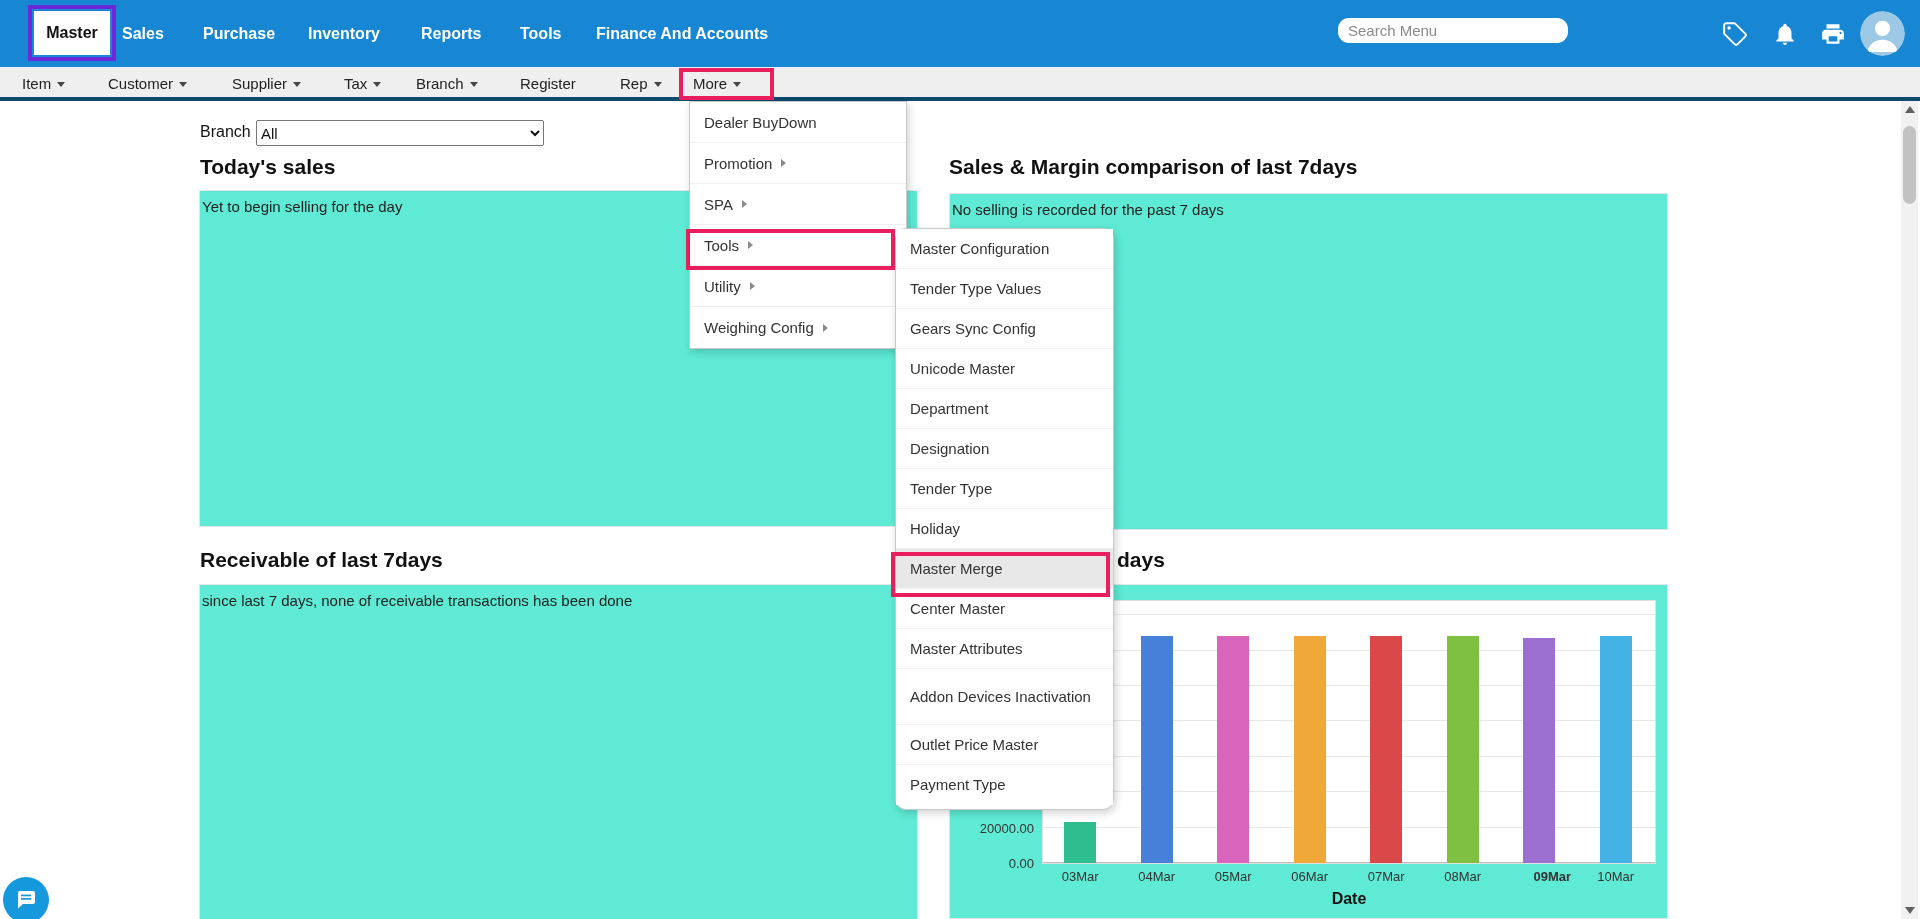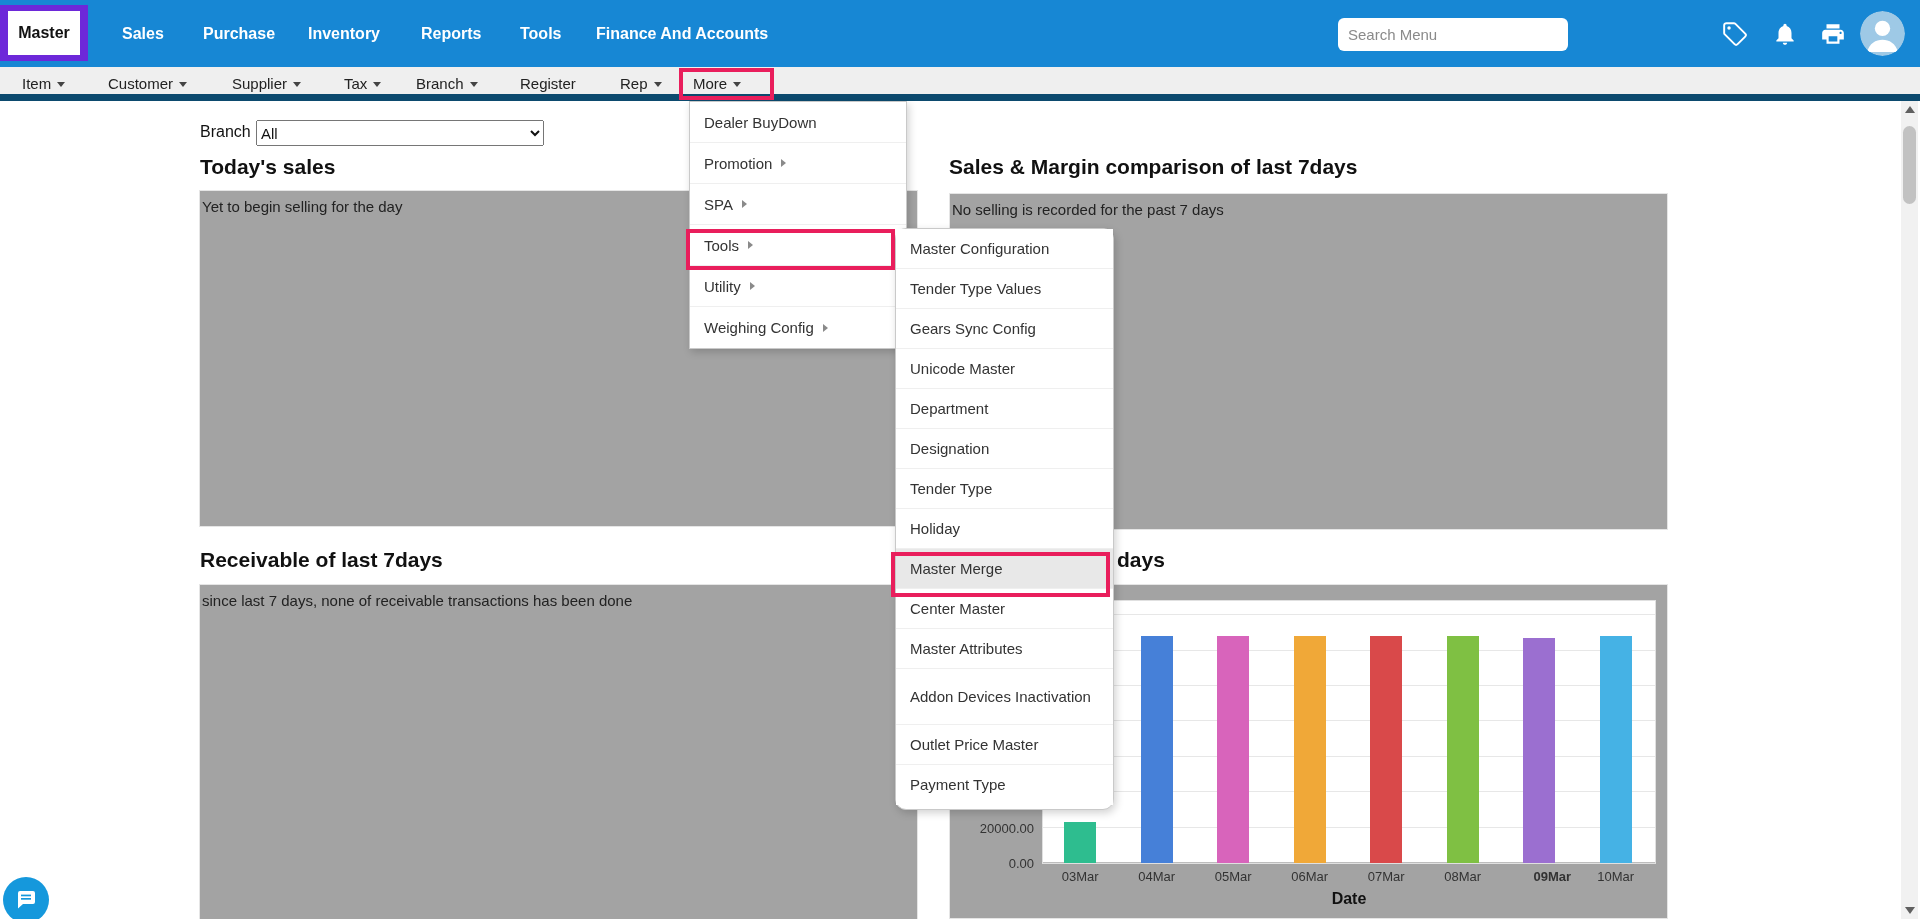--- a/index.html
+++ b/index.html
@@ -3,29 +3,29 @@
 <meta charset="utf-8">
 <style>
   * { box-sizing: border-box; margin: 0; padding: 0; }
   html,body { width:1920px; height:919px; }
   body { font-family: "Liberation Sans", sans-serif; background:#fff; overflow:hidden; }
   .page { position:relative; width:1920px; height:919px; background:#fff; overflow:hidden; }
 
   
   .topbar { position:absolute; left:0; top:0; width:1920px; height:67px; background:#1787d4; z-index:45; }
   .topnav-item { position:absolute; top:0; height:67px; line-height:67px; color:#fff; font-size:16px; font-weight:700; cursor:pointer; white-space:nowrap; text-decoration:none; }
-  .master-wrap { position:absolute; left:0; top:5px; width:88px; height:56px; border:8px solid #6d28d9; display:flex; align-items:center; justify-content:center; z-index:60; }
+  .master-wrap { position:absolute; left:28px; top:5px; width:88px; height:56px; border:4px solid #6d28d9; display:flex; align-items:center; justify-content:center; z-index:60; }
   .master-box { background:#fff; color:#111; font-size:16px; font-weight:700; width:76px; height:44px; display:flex; align-items:center; justify-content:center; cursor:pointer; }
-  .search-input { position:absolute; left:1338px; top:18px; width:230px; height:33px; border:none; border-radius:6px; padding:0 10px; font-size:15px; font-family:"Liberation Sans",sans-serif; color:#333; outline:none; }
+  .search-input { position:absolute; left:1338px; top:18px; width:230px; height:25px; border:none; border-radius:11px; padding:0 10px; font-size:15px; font-family:"Liberation Sans",sans-serif; color:#333; outline:none; }
   .search-input::placeholder { color:#8a8a8a; }
   .topbar-icon { position:absolute; top:21px; width:26px; height:26px; cursor:pointer; }
   .avatar { position:absolute; left:1860px; top:11px; width:45px; height:45px; border-radius:50%; overflow:hidden; cursor:pointer; }
 
   
-  .subnav { position:absolute; left:0; top:67px; width:1920px; height:34px; background:#efefef; border-bottom:7px solid #0c4a6e; z-index:46; }
+  .subnav { position:absolute; left:0; top:67px; width:1920px; height:34px; background:#efefef; border-bottom:4px solid #0c4a6e; z-index:46; }
   .subnav-item { position:absolute; top:0; height:34px; line-height:34px; color:#222; font-size:15px; cursor:pointer; white-space:nowrap; display:flex; align-items:center; }
   .caret-down { display:inline-block; width:0; height:0; border-left:4px solid transparent; border-right:4px solid transparent; border-top:5px solid #444; margin-left:6px; }
 
   
   .menu-panel { position:absolute; background:#fff; border:1px solid #c9c9c9; box-shadow:2px 3px 8px rgba(0,0,0,.18); }
   .more-menu { left:689px; top:101px; width:218px; z-index:50; }
   .menu-row { height:41px; display:flex; align-items:center; padding:0 14px; font-size:15px; color:#333; cursor:pointer; border-bottom:1px solid #efefef; background:#fff; }
   .menu-row:last-child { border-bottom:none; }
   .chevron-right { display:inline-block; width:0; height:0; border-top:4px solid transparent; border-bottom:4px solid transparent; border-left:5px solid #8a8a8a; margin-left:9px; }
   .tools-submenu { left:895px; top:228px; width:219px; z-index:55; padding-bottom:4px;border-radius:11px; }
@@ -33,21 +33,21 @@
   .submenu-row:last-child { border-bottom:none; }
   .submenu-row.selected { background:#e8e8e8; }
 
   
   .annotation { position:absolute; border:4px solid #e91e5c; background:transparent; z-index:60; pointer-events:none; }
 
   
   .branch-label { position:absolute; left:200px; top:123px; font-size:16px; color:#111; }
   .branch-select { position:absolute; left:256px; top:120px; width:288px; height:26px; font-size:15px; font-family:"Liberation Sans",sans-serif; color:#111; }
   .widget-title { position:absolute; font-size:21px; font-weight:700; color:#111; white-space:nowrap; }
-  .widget-panel { position:absolute; background:#a3a3a3; border:1px solid #e5e5e5; }
+  .widget-panel { position:absolute; background:#5eead4; border:1px solid #e5e5e5; }
   .empty-text { padding:7px 8px 0 2px; font-size:15px; color:#222; }
 
   
   .chart-plot { position:absolute; left:1042px; top:600px; width:614px; height:264px; background:#fff; border:1px solid #e0e0e0; }
   .gridline { position:absolute; left:0; right:0; height:0; border-top:1px solid #e7e7e7; }
   .gridline.axisline { border-top:1px solid #bdbdbd; }
   .chart-ylabels { position:absolute; left:948px; top:600px; width:86px; height:264px; }
   .ylab { position:absolute; right:0; width:100%; text-align:right; font-size:13px; color:#333; }
   .chart-bars { position:absolute; left:1042px; top:600px; width:614px; height:264px; }
   .bar { position:absolute; bottom:1px; width:32px; }

